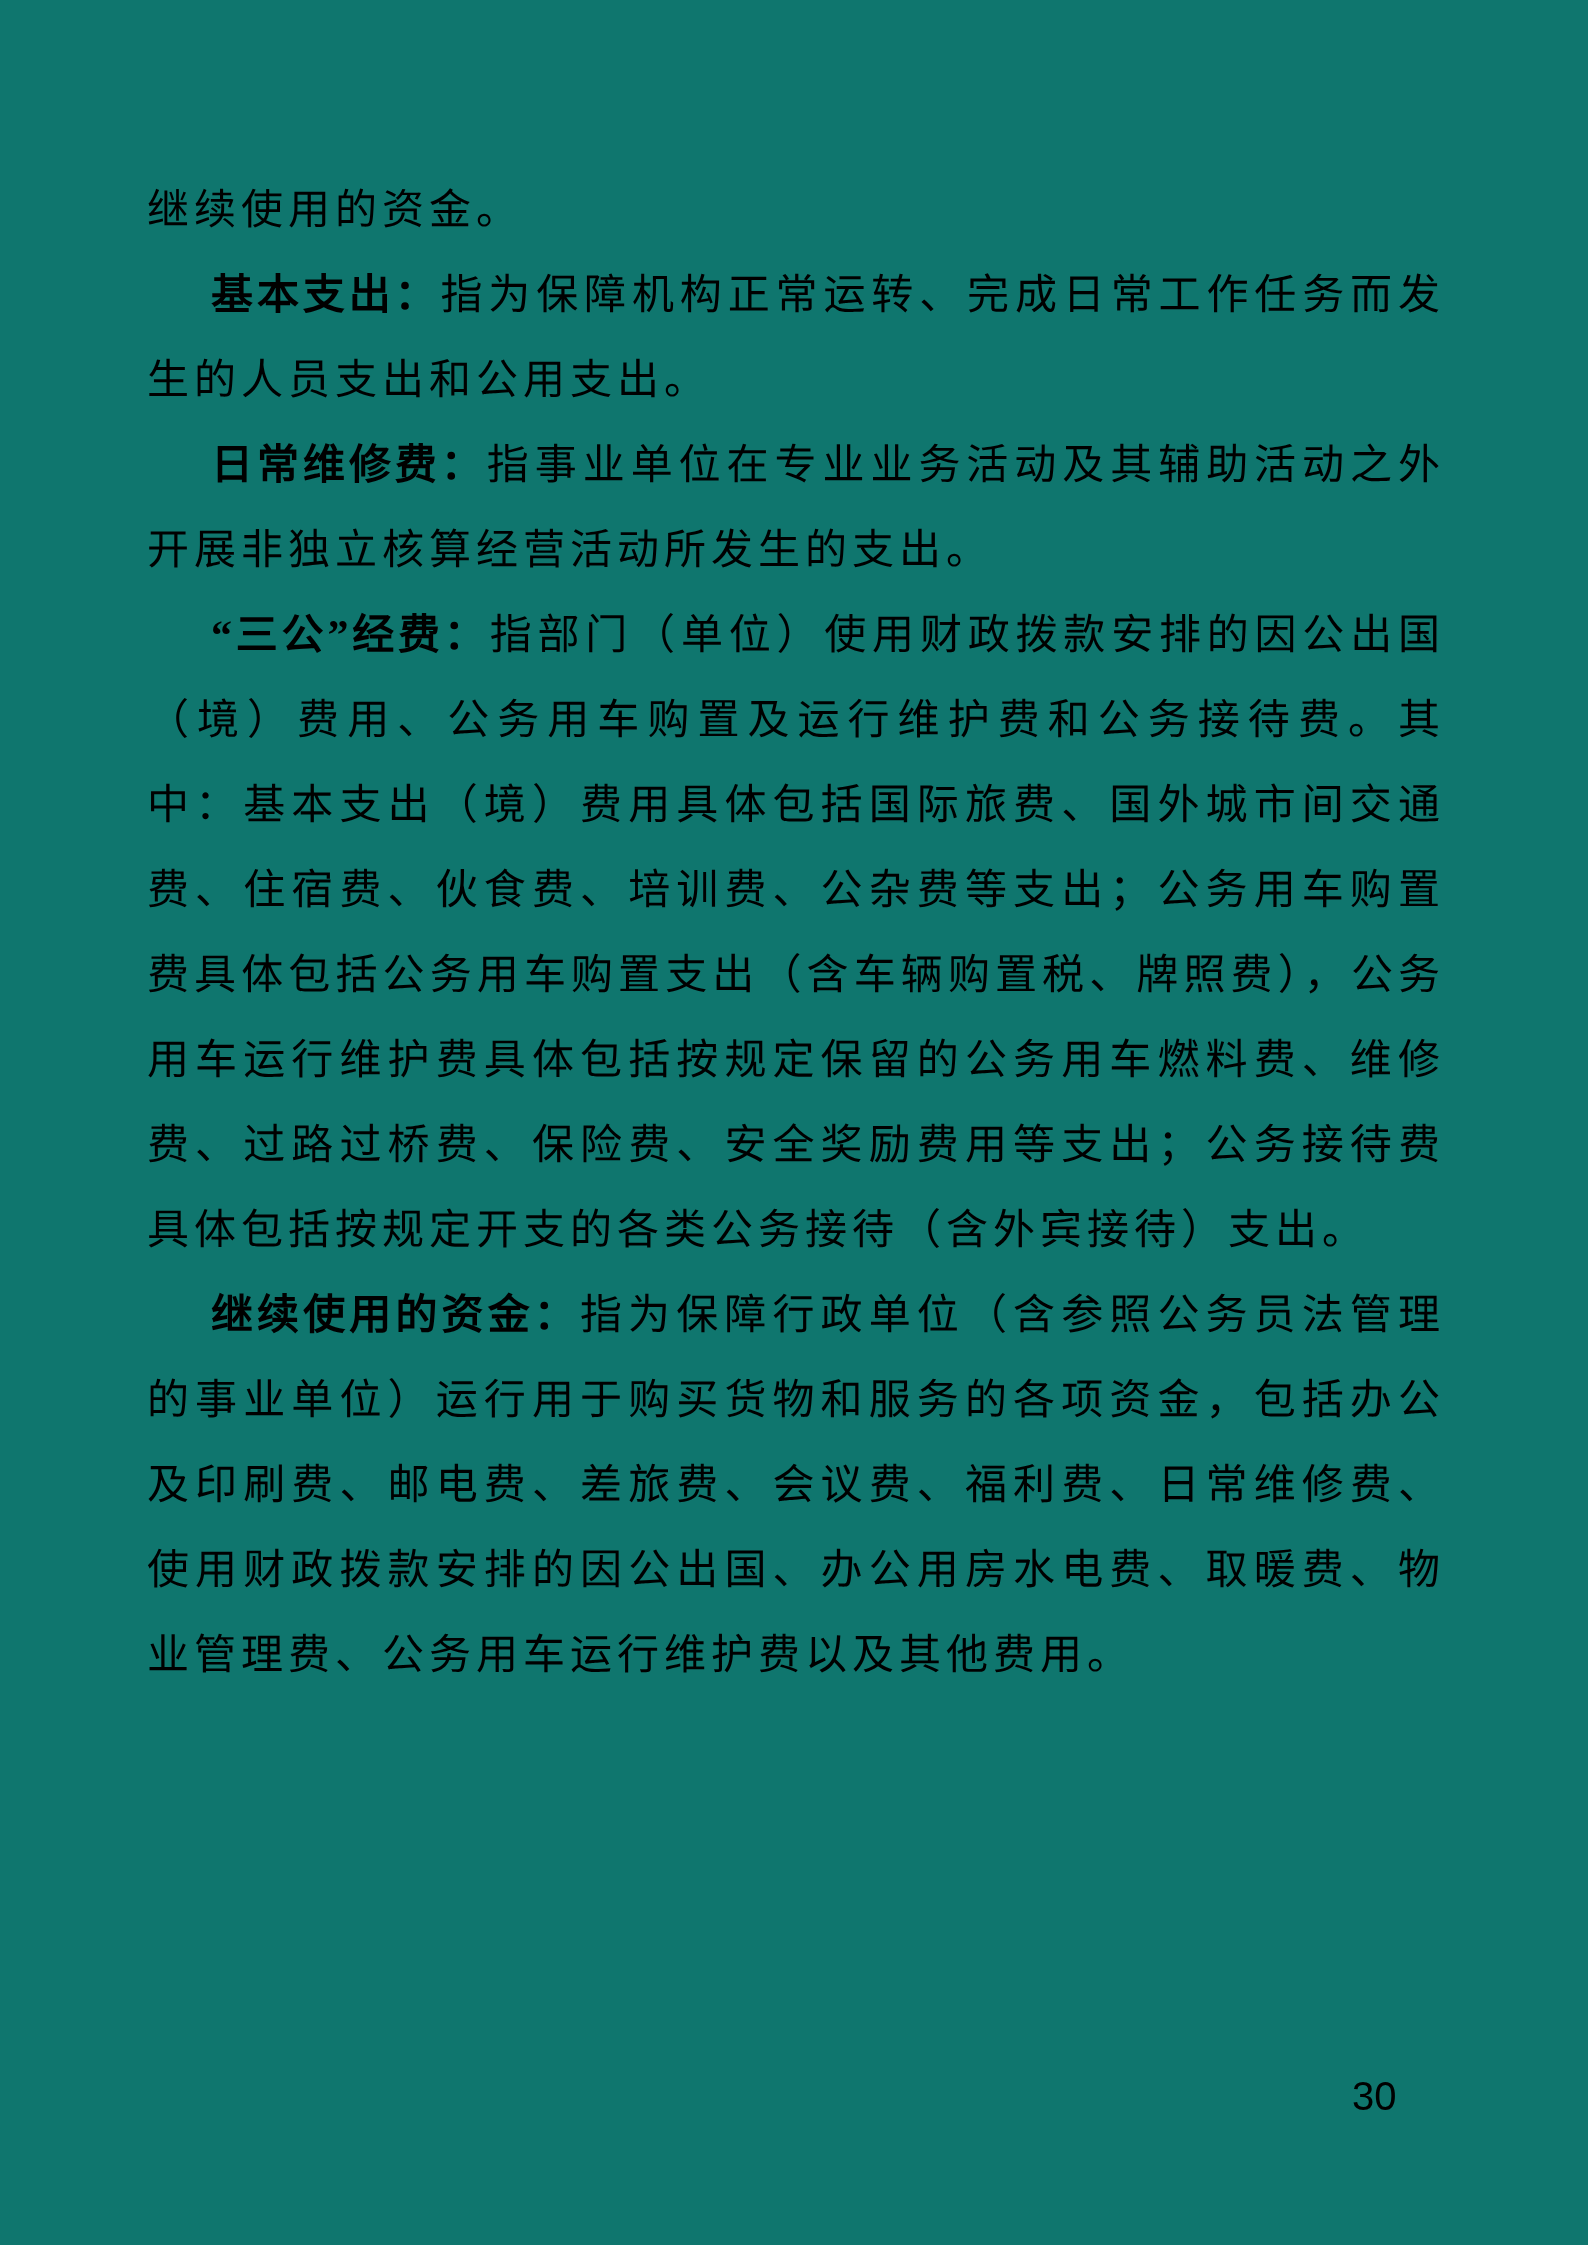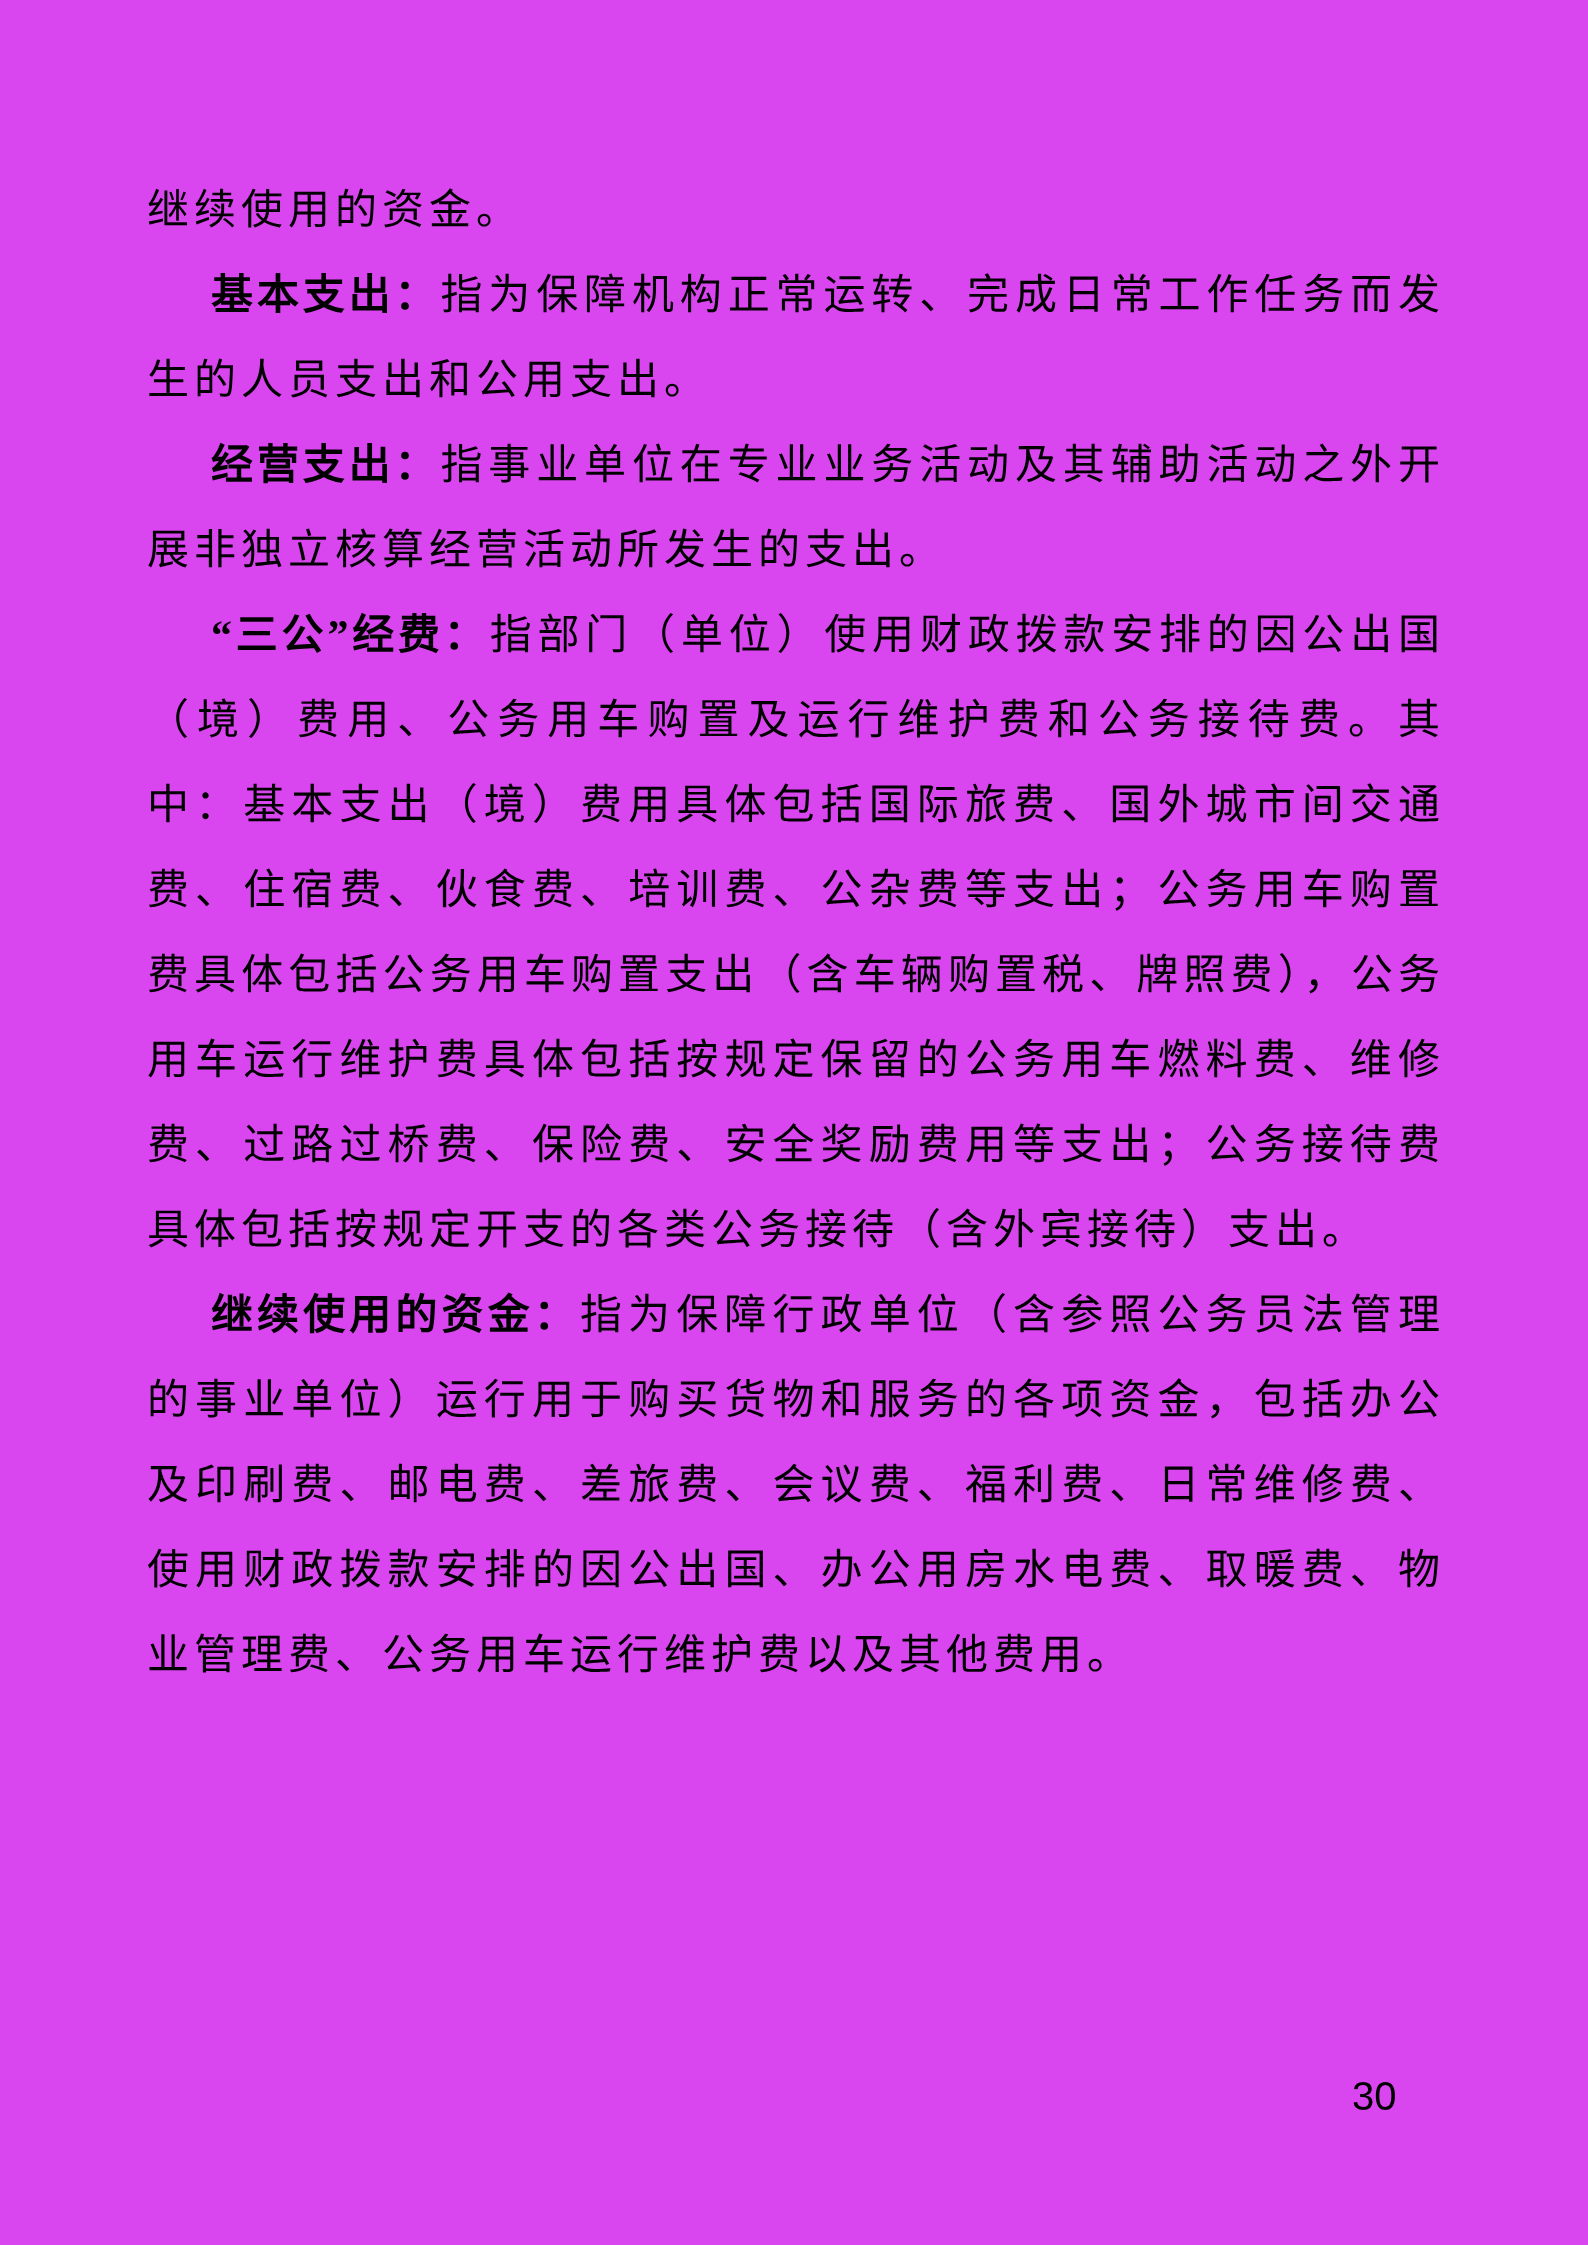--- a/index.html
+++ b/index.html
@@ -4,21 +4,21 @@
 <style>
   html, body {
     margin: 0;
     padding: 0;
     background: #ffffff;
   }
   .page {
     position: relative;
     width: 1588px;
     height: 2245px;
-    background: #d946ef;
+    background: #0f766e;
     overflow: hidden;
     font-family: "Liberation Serif", "DejaVu Serif", serif;
     color: #000000;
   }
   .content {
     position: absolute;
     left: 147px;
     top: 168px;
     width: 1298px;
   }
@@ -52,21 +52,21 @@
 <body>
 
 <div class="page">
   <div class="content">
 
     <p class="para no-indent"><span>继续使用的资金。</span></p>
 
     <p class="para"><span class="lead">基本支出：</span><span>指为保障机构正常运转、完成日常工作任务而发生的人员支出和公用支出。</span></p>
 
 
-    <p class="para"><span class="lead">经营支出：</span><span>指事业单位在专业业务活动及其辅助活动之外开展非独立核算经营活动所发生的支出。</span></p>
+    <p class="para"><span class="lead">日常维修费：</span><span>指事业单位在专业业务活动及其辅助活动之外开展非独立核算经营活动所发生的支出。</span></p>
 
     <p class="para"><span class="lead">“三公”经费：</span><span>指部门（单位）使用财政拨款安排的因公出国（境）费用、公务用车购置及运行维护费和公务接待费。其中：基本支出（境）费用具体包括国际旅费、国外城市间交通费、住宿费、伙食费、培训费、公杂费等支出；公务用车购置费具体包括公务用车购置支出（含车辆购置税、牌照费），公务用车运行维护费具体包括按规定保留的公务用车燃料费、维修费、过路过桥费、保险费、安全奖励费用等支出；公务接待费具体包括按规定开支的各类公务接待（含外宾接待）支出。</span></p>
 
     <p class="para"><span class="lead">继续使用的资金：</span><span>指为保障行政单位（含参照公务员法管理的事业单位）运行用于购买货物和服务的各项资金，包括办公及印刷费、邮电费、差旅费、会议费、福利费、日常维修费、使用财政拨款安排的因公出国、办公用房水电费、取暖费、物业管理费、公务用车运行维护费以及其他费用。</span></p>
 
   </div>
 
   <div class="page-number">30</div>
 </div>
 

